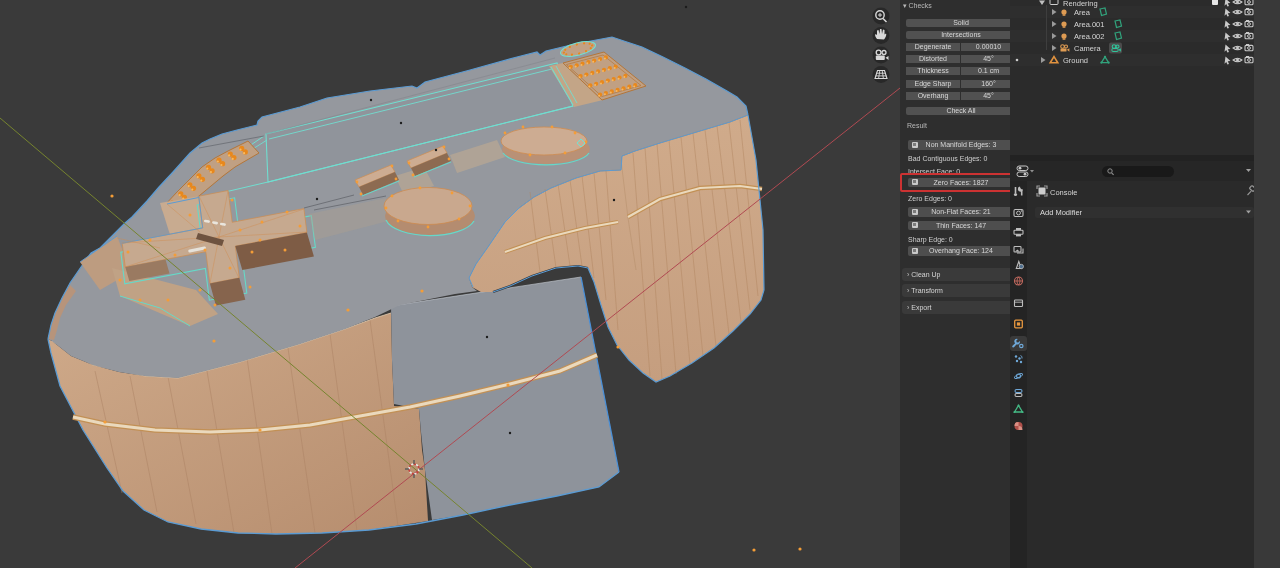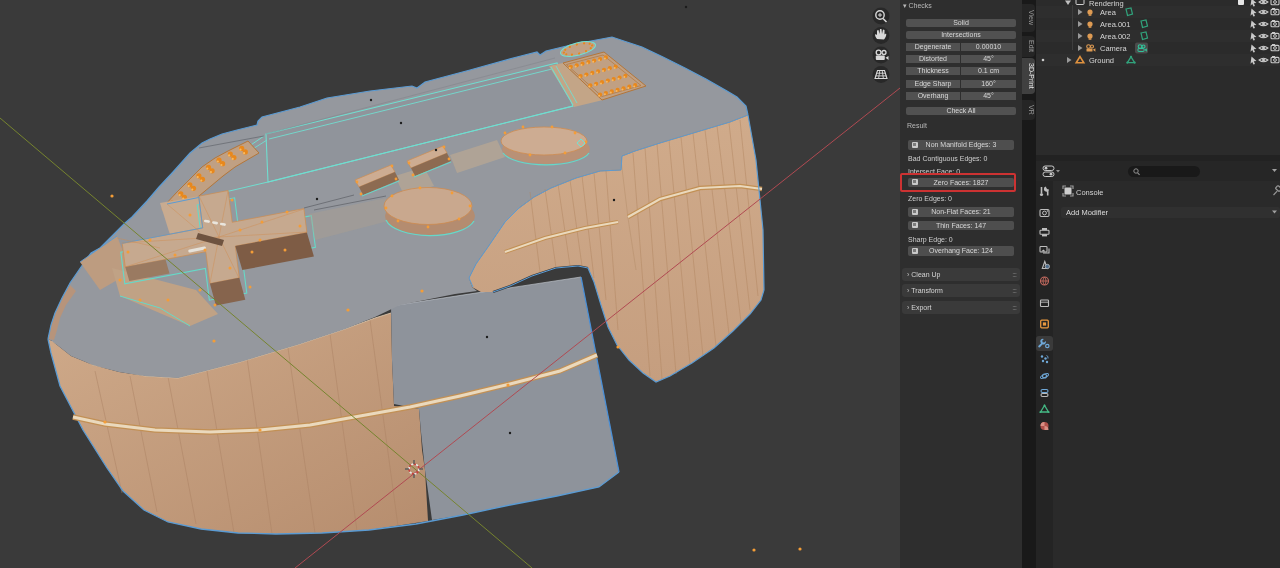--- a/index.html
+++ b/index.html
@@ -418,21 +418,21 @@
 .vtab{position:absolute;left:0;width:13px;writing-mode:vertical-rl;font-size:7px;color:#9a9a9a;
   background:#252525;border-radius:0 4px 4px 0;text-align:center;padding:3px 0;}
 </style>
 <div class="abs" id="tabstrip" style="left:1022px;top:0;width:14px;height:568px;background:#191919;">
   <div class="vtab" style="top:4px;height:22px;">View</div>
   <div class="vtab" style="top:36px;height:15px;">Edit</div>
   <div class="vtab" style="top:58px;height:30px;background:#404040;color:#e8e8e8;">3D-Print</div>
   <div class="vtab" style="top:100px;height:14px;">VR</div>
 </div>
 
-<div class="abs" id="right" style="left:1036px;top:0;width:244px;height:568px;background:#2a2a2a;">
+<div class="abs" id="right" style="left:1010px;top:0;width:244px;height:568px;background:#2a2a2a;">
 <svg width="244" height="568" style="position:absolute;left:0;top:0;">
 
 <rect x="0" y="0" width="244" height="155" fill="#2b2b2b"></rect>
 <rect x="0" y="6" width="244" height="12" fill="#2e2e2e"></rect>
 <rect x="0" y="30" width="244" height="12" fill="#2e2e2e"></rect>
 <rect x="0" y="54" width="244" height="12" fill="#2e2e2e"></rect>
 
 <g font-family="Liberation Sans, sans-serif" font-size="7.5" fill="#d5d5d5">
 <path d="M29,0.5 l6,0 -3,4.5 z" fill="#c0c0c0"></path>
 <rect x="40" y="-2" width="8" height="6.5" rx="1" fill="none" stroke="#cfcfcf" stroke-width="1"></rect>

